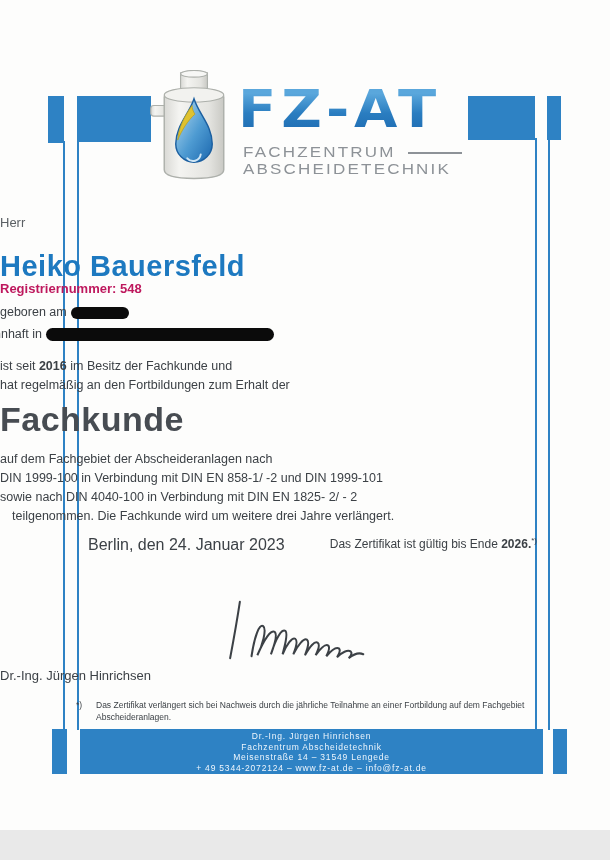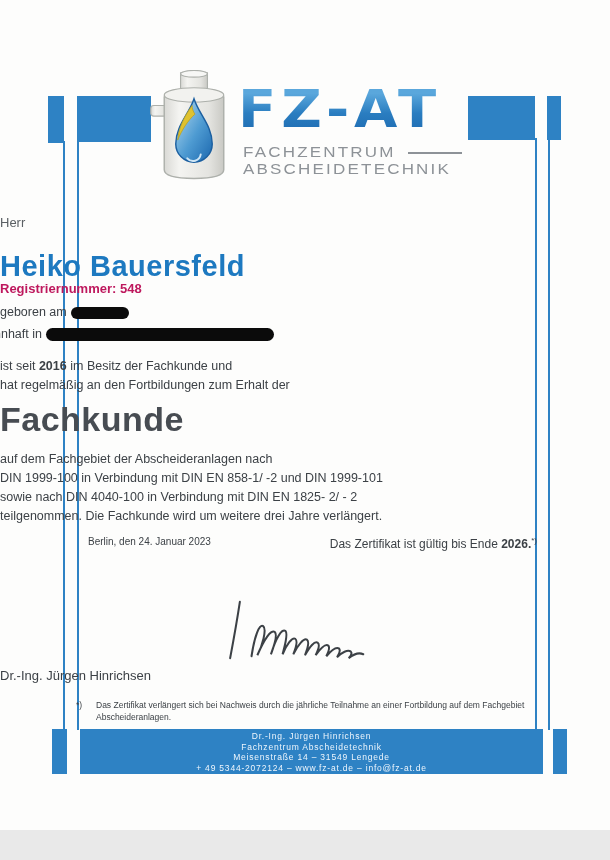--- a/index.html
+++ b/index.html
@@ -35,25 +35,25 @@
   .name { top:234px; font-size:29px; font-weight:bold; color:#1d79c0; letter-spacing:.5px;margin-top:16px; }
   .reg { top:281px; font-size:13px; font-weight:bold; color:#be185d; }
   .born { top:305px; font-size:12.5px; }
   .residence { top:327px; font-size:12.5px; }
   .redact { display:inline-block; background:#0b0b0b; border-radius:7px; vertical-align:middle; margin-left:4px; }
   .redact.small { width:58px; height:12px; }
   .redact.large { width:228px; height:13px; }
   .intro1 { top:359px; font-size:12.5px; }
   .intro2 { top:378px; font-size:12.5px; }
   .cert-title { top:400px; font-size:34px; font-weight:bold; color:#474c52; letter-spacing:.5px; }
-  .b1 { top:452px; } .b2 { top:471px; } .b3 { top:490px; } .b4 { top:509px; }
+  .b1 { top:452px; } .b2 { top:471px; } .b3 { top:490px; } .b4 { top:509px;margin-left:12px; }
   .bodyline { font-size:12.5px; }
   .bold { font-weight:bold; }
   
-  .place-date { position:absolute; left:88px; top:536px; font-size:10px; }
+  .place-date { position:absolute; left:88px; top:536px; font-size:16px; }
   .validity { position:absolute; right:73px; top:536px; font-size:12px;margin-left:22px; }
   .validity sup { font-size:8px; }
   
   .sig { position:absolute; left:218px; top:596px; width:170px; height:68px; }
   .signer { top:668px; font-size:13px; }
   
   .fn-mark { position:absolute; left:76px; top:700px; font-size:8.5px; }
   .fn-text { position:absolute; left:96px; top:700px; font-size:8.5px; line-height:11.5px; }
   
   .footer-bar {

